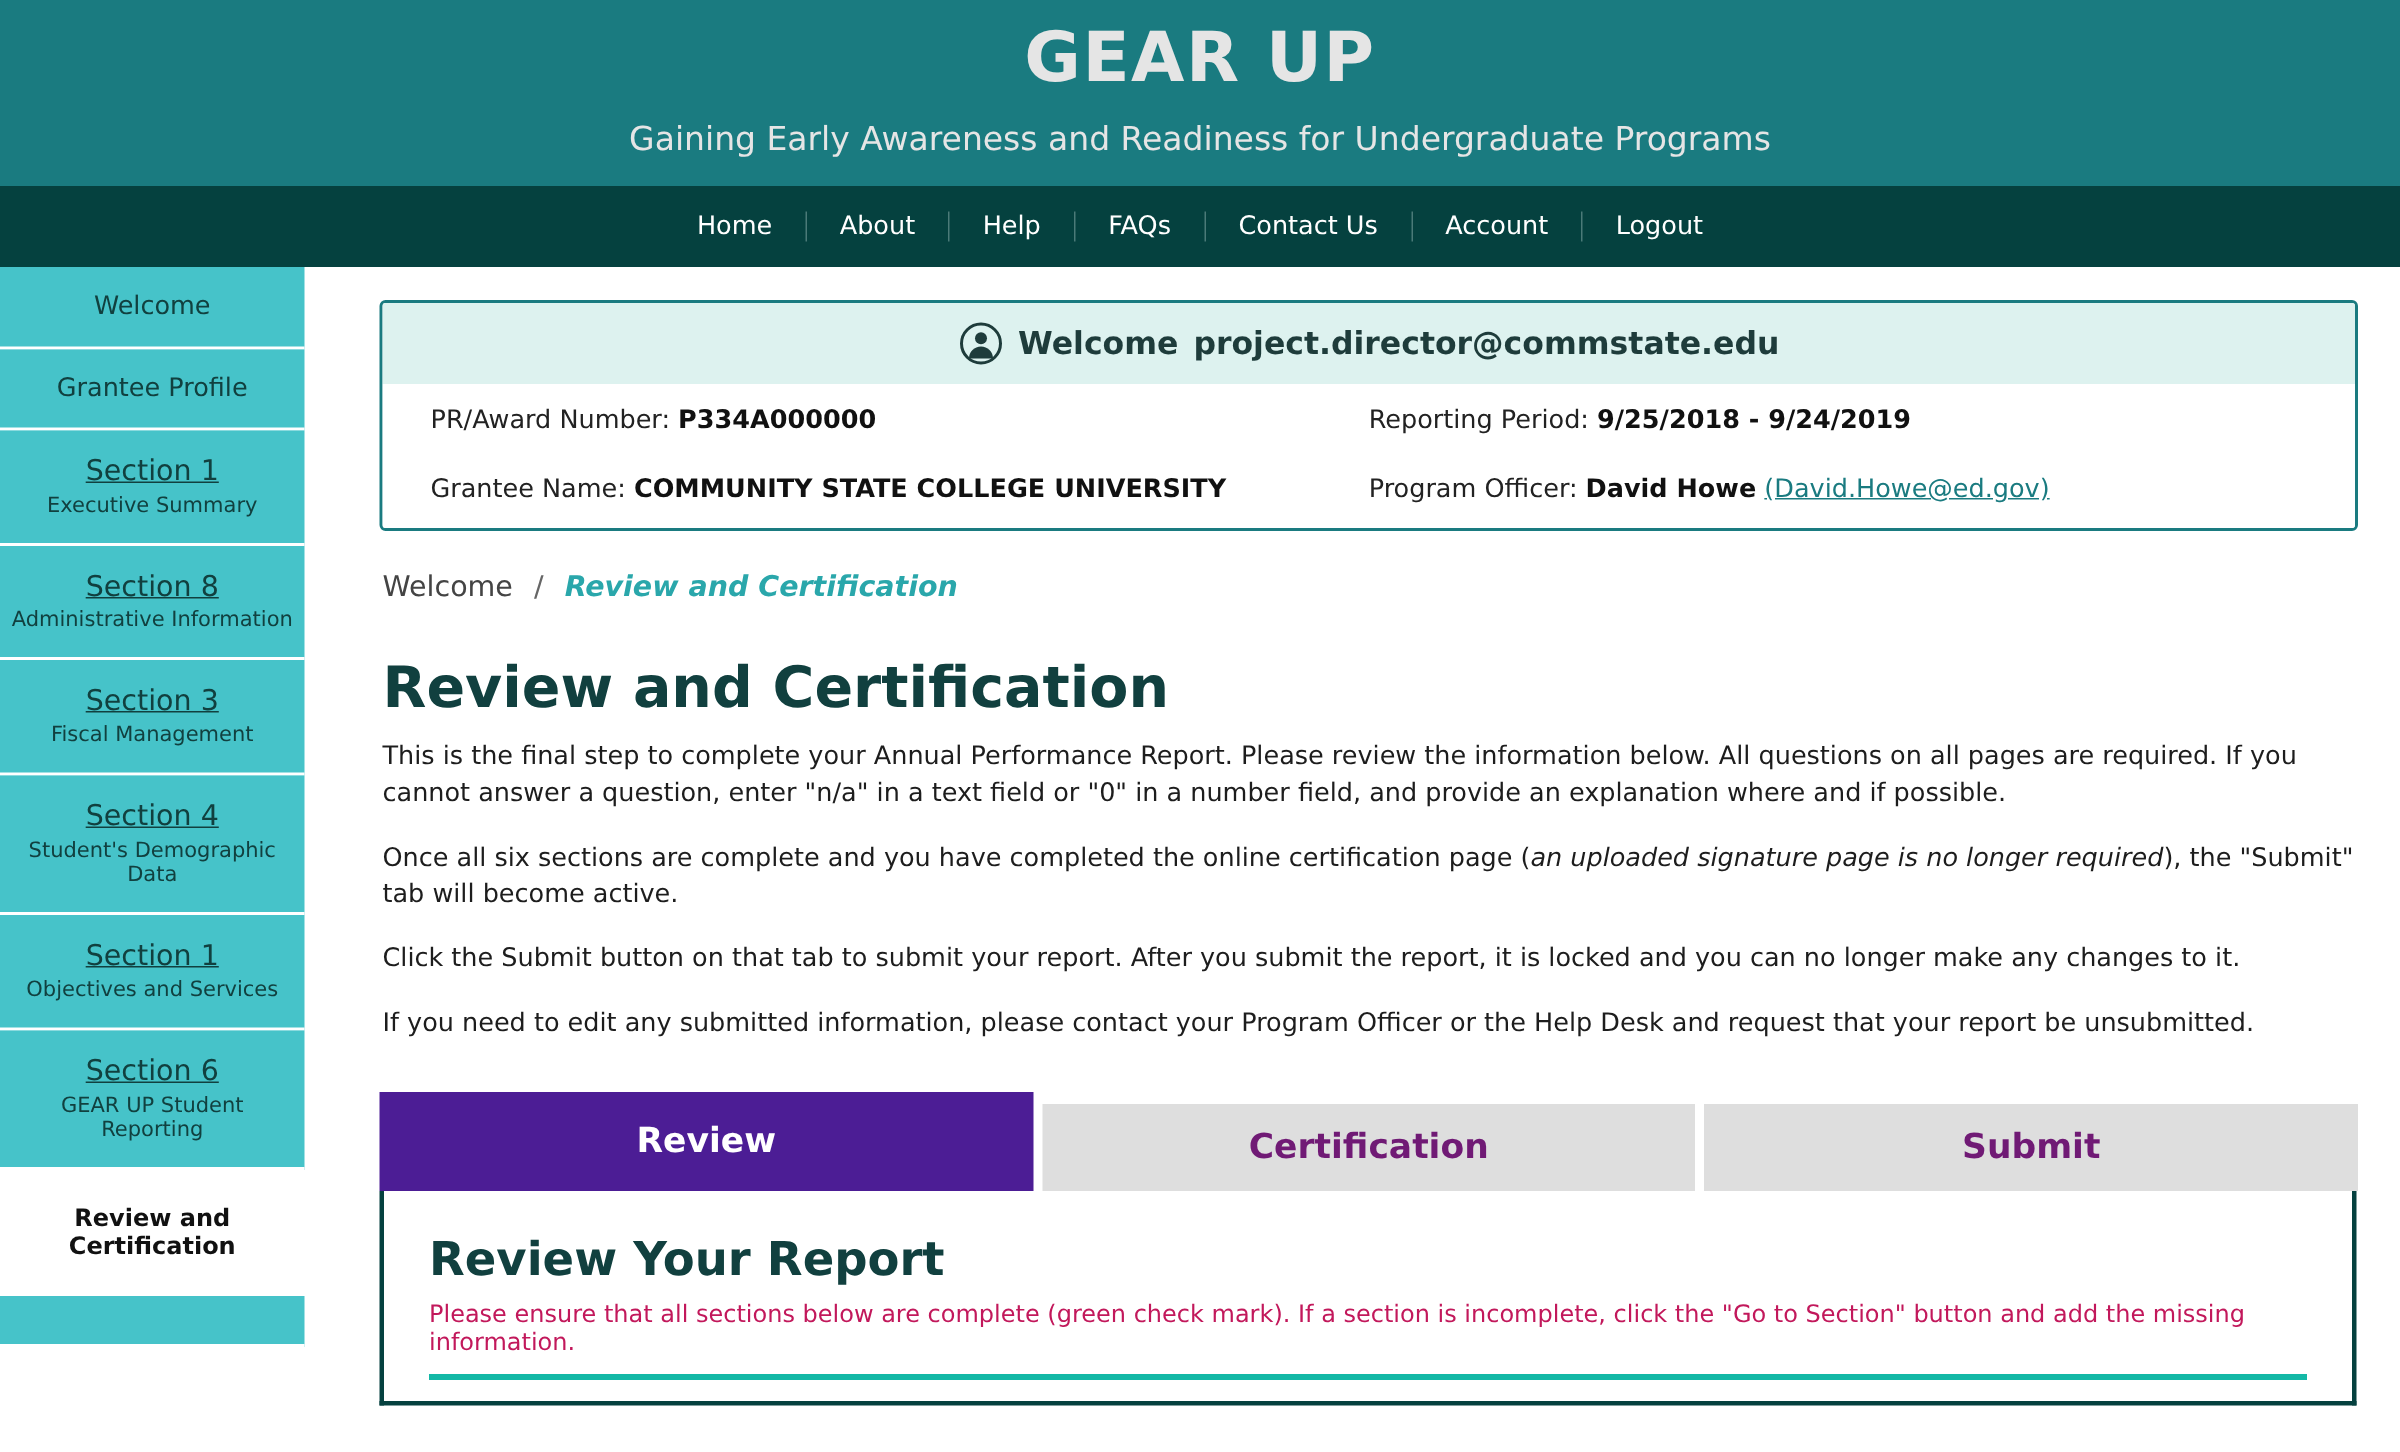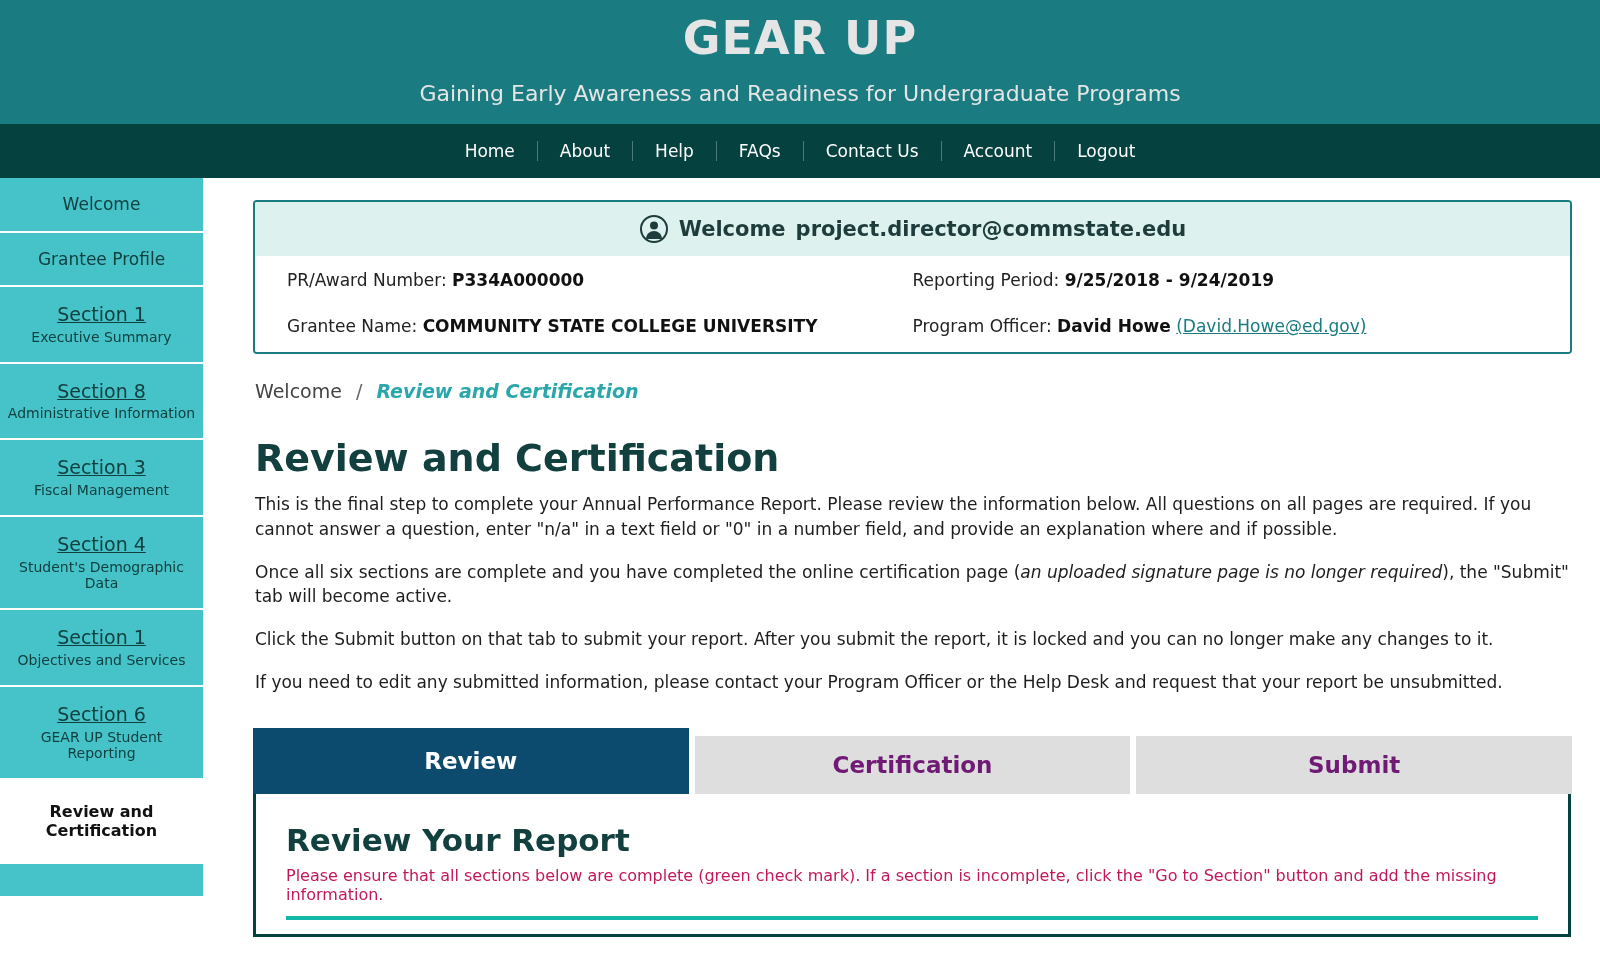--- a/index.html
+++ b/index.html
@@ -189,21 +189,21 @@
   .tab {
     flex: 1 1 0;
     text-align: center;
     padding: 16px 0;
     font-size: 23px;
     font-weight: bold;
     box-sizing: border-box;
     cursor: pointer;
   }
   .tab.active {
-    background: #0c4a6e;
+    background: #4c1d95;
     color: #ffffff;
     padding: 20px 0;
   }
   .tab.disabled {
     background: #dedede;
     color: #701a75;
     cursor: default;
   }
   .tab-panel {
     border: 3px solid #05413f;

